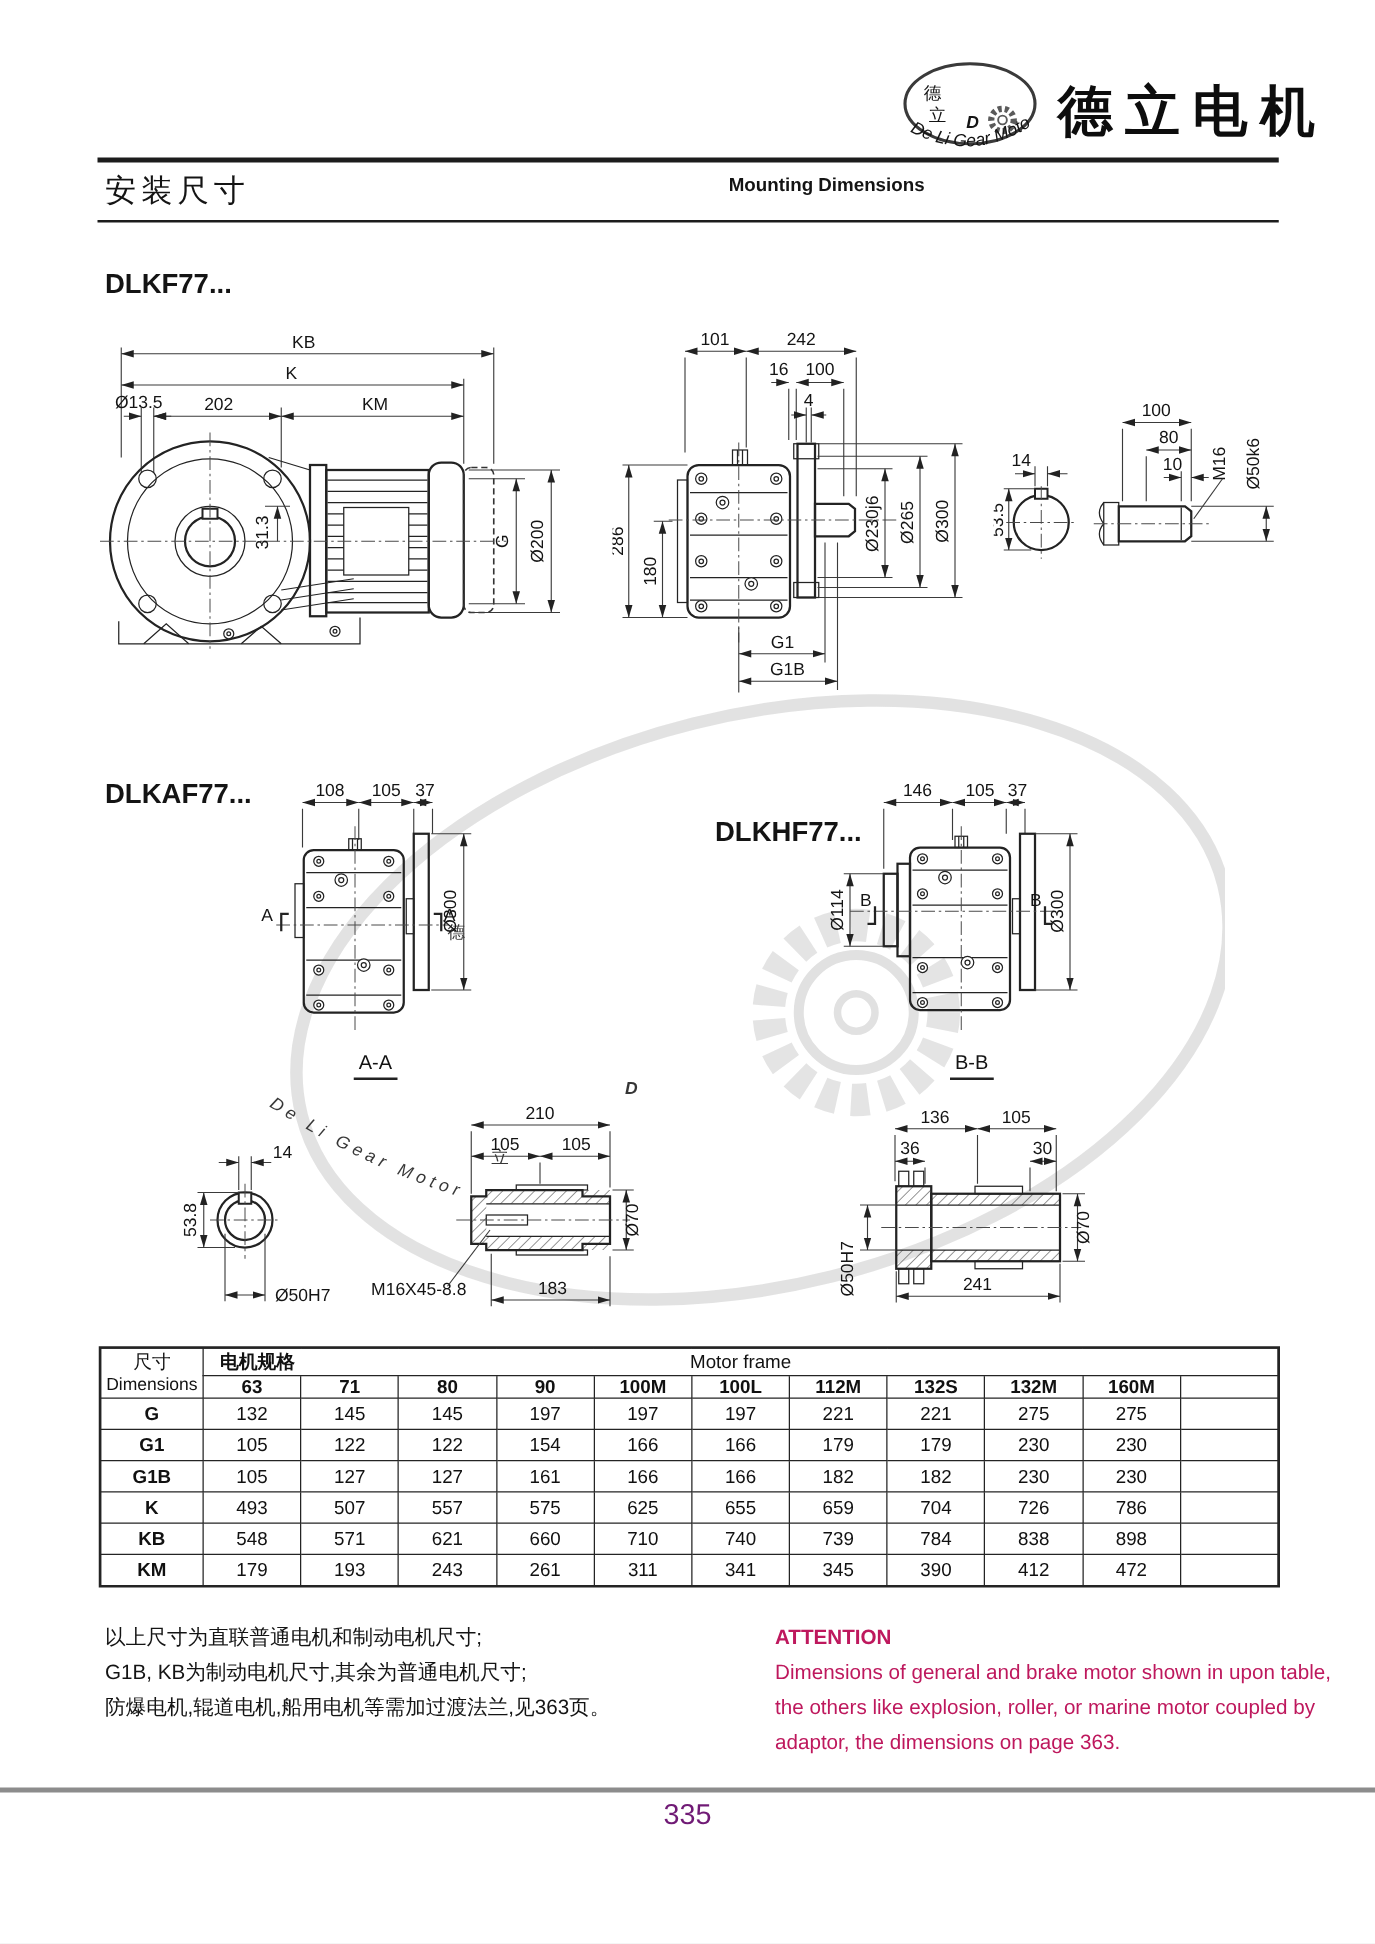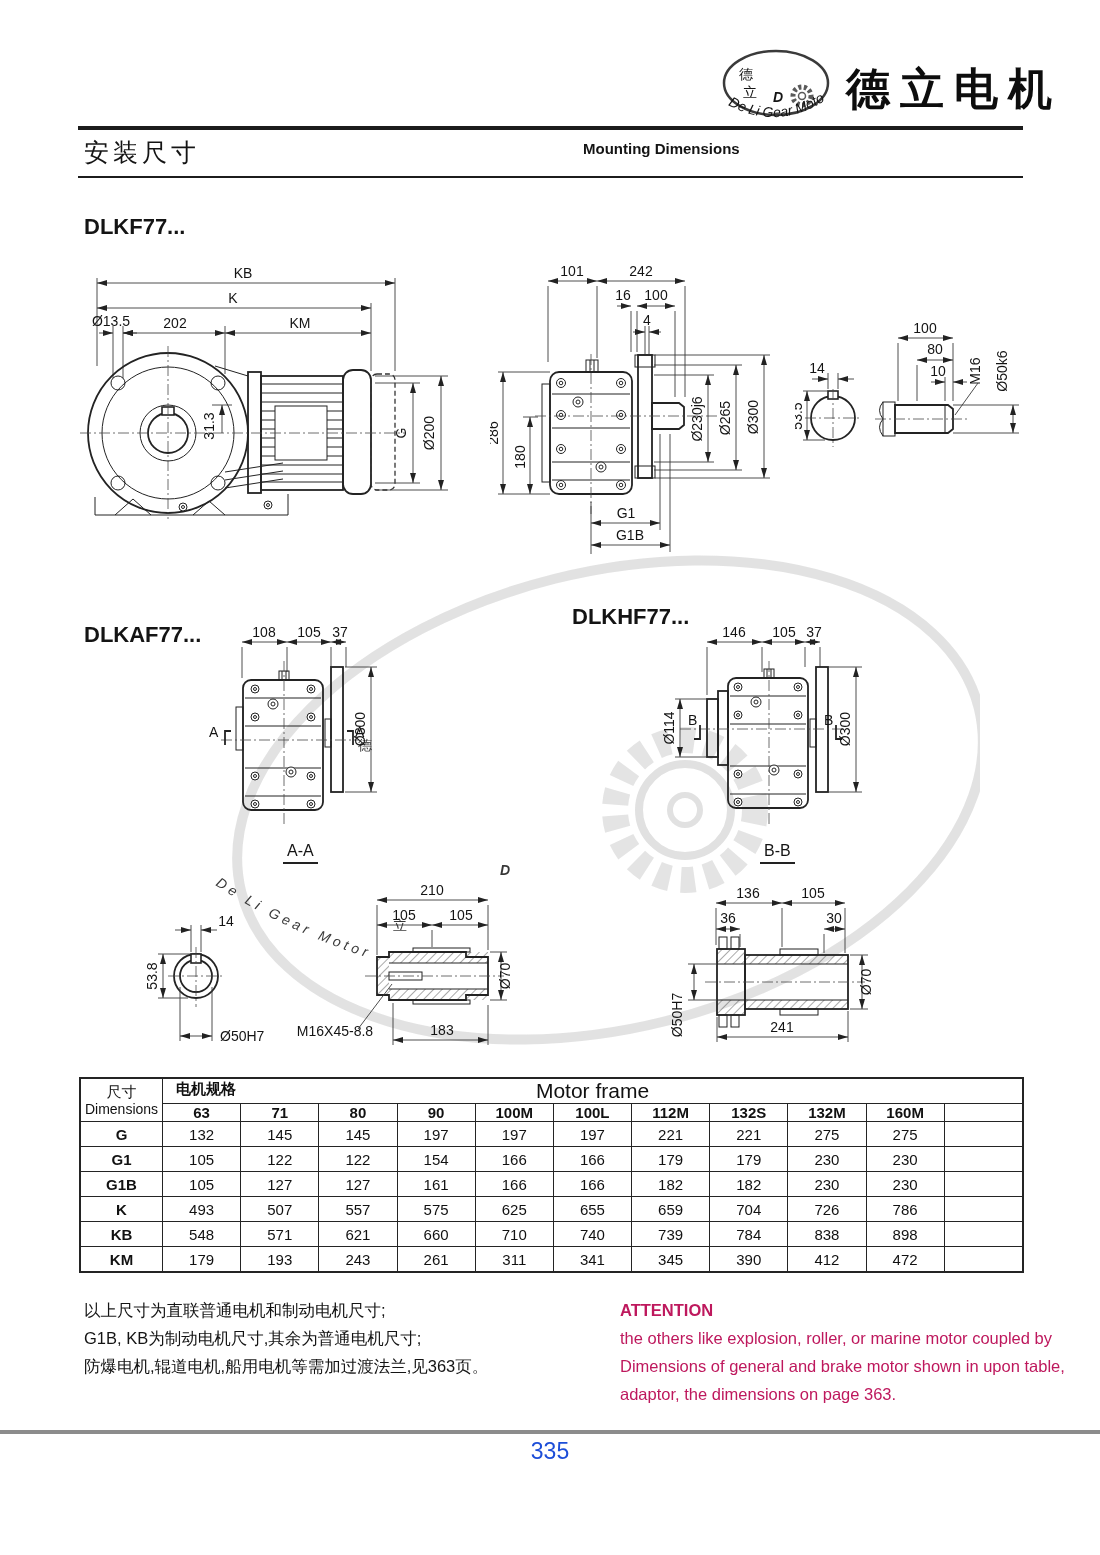--- a/index.html
+++ b/index.html
@@ -29,25 +29,25 @@
              padding:0;font-weight:normal;overflow:hidden;white-space:nowrap;}
   .dim-table tr{height:25px;}
   .dim-table tr.hr1{height:22px;}
   .dim-table tr.hr2{height:18px;margin-left:17px;}
   .dim-table .rl{font-weight:bold;}
   .dim-table .ch{font-weight:bold;}
   .cell-dim{font-size:15px;line-height:1.2;}
   .cell-dim .l2{font-size:14px;text-align:center;}
   .group-th{position:relative;}
   .group-th .cn{position:absolute;left:13px;top:1px;font-weight:bold;font-size:15px;}
-  .group-th .en{font-size:21px;text-align:center;}
+  .group-th .en{font-size:15px;text-align:center;}
   .notes-cn{position:absolute;left:84px;top:1296px;font-size:16.5px;line-height:28px;color:#141414;}
   .notes-en{position:absolute;left:620px;top:1296px;font-size:16.5px;line-height:28px;color:#be185d;}
   .notes-en .t{font-weight:bold;}
-  .page-num{position:absolute;left:0;top:1438px;width:1100px;text-align:center;font-size:23px;color:#1d4ed8;}
+  .page-num{position:absolute;left:0;top:1438px;width:1100px;text-align:center;font-size:23px;color:#701a75;}
   .wm{position:absolute;left:160px;top:540px;pointer-events:none;}
 </style>
 </head>
 <body>
 
 <div class="page">
 
   <svg class="wm" width="820" height="540" viewBox="0 0 820 540">
     <g opacity="0.85">
       <ellipse cx="450" cy="260" rx="380" ry="228" fill="none" stroke="#dedede" stroke-width="10" transform="rotate(-14 450 260)"></ellipse>
@@ -304,21 +304,21 @@
     <text x="143" y="73" text-anchor="middle">10</text>
     <text transform="rotate(-90 185 68)" x="185" y="68" text-anchor="middle">M16</text>
     <line class="dim" x1="183" y1="80" x2="160" y2="112"></line>
     <line class="dim" x1="158" y1="102" x2="224" y2="102"></line>
     <line class="dim" x1="158" y1="130" x2="224" y2="130"></line>
     <line class="dim" x1="218" y1="102" x2="218" y2="130" marker-start="url(#m3s)" marker-end="url(#m3e)"></line>
     <text transform="rotate(-90 212 68)" x="212" y="68" text-anchor="middle">Ø50k6</text>
   </svg>
 
   <div class="sec-h" style="left:84px;top:622px;">DLKAF77...</div>
-  <div class="sec-h" style="left:572px;top:604px;">DLKHF77...</div>
+  <div class="sec-h" style="left:572px;top:653px;">DLKHF77...</div>
 
   <svg class="fig" style="left:195px;top:625px" width="200" height="217" viewBox="0 0 200 217">
     <defs>
       <marker id="m4e" markerWidth="11" markerHeight="8" refX="10" refY="4" orient="auto" markerUnits="userSpaceOnUse">
           <path d="M0 1 L10 4 L0 7 Z" fill="#222"></path>
         </marker>
       <marker id="m4s" markerWidth="11" markerHeight="8" refX="0" refY="4" orient="auto" markerUnits="userSpaceOnUse">
           <path d="M10 1 L0 4 L10 7 Z" fill="#222"></path>
         </marker>
     </defs>
@@ -694,21 +694,21 @@
   </tbody>
     </table>
 
   <div class="notes-cn">
     <div>以上尺寸为直联普通电机和制动电机尺寸;</div>
     <div>G1B, KB为制动电机尺寸,其余为普通电机尺寸;</div>
     <div>防爆电机,辊道电机,船用电机等需加过渡法兰,见363页。</div>
   </div>
   <div class="notes-en">
     <div class="t">ATTENTION</div>
+    <div>Dimensions of general and brake motor shown in upon table,</div>
     <div>the others like explosion, roller, or marine motor coupled by</div>
-    <div>Dimensions of general and brake motor shown in upon table,</div>
     <div>adaptor, the dimensions on page 363.</div>
   </div>
 
   <div class="rule" style="left:0;top:1430px;width:1100px;height:4px;background:#8c8c8c;"></div>
   <div class="page-num">335</div>
 
 </div>
 
 </body></html>

